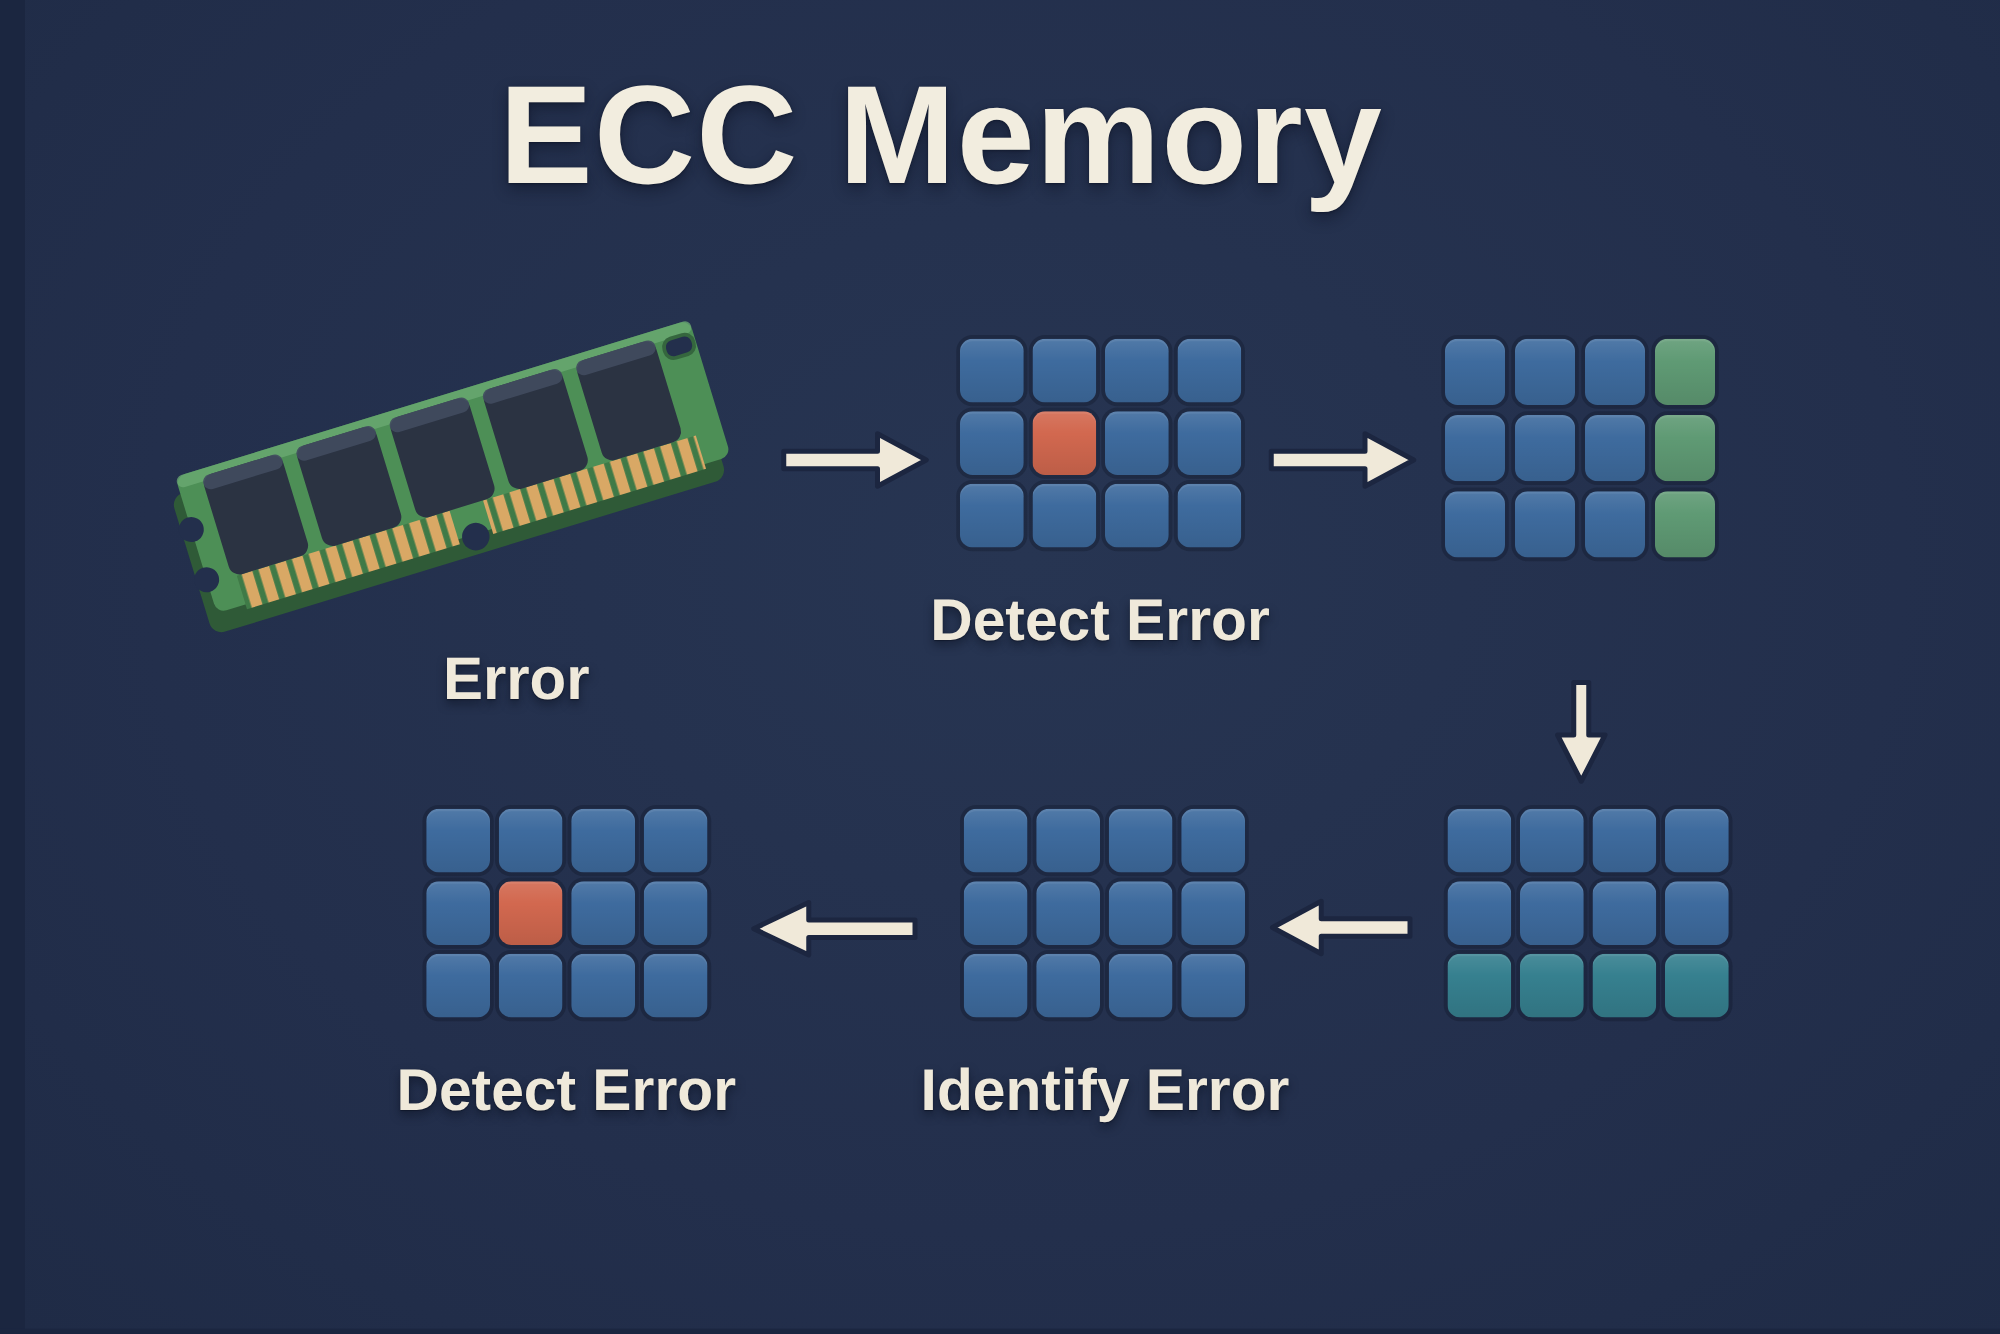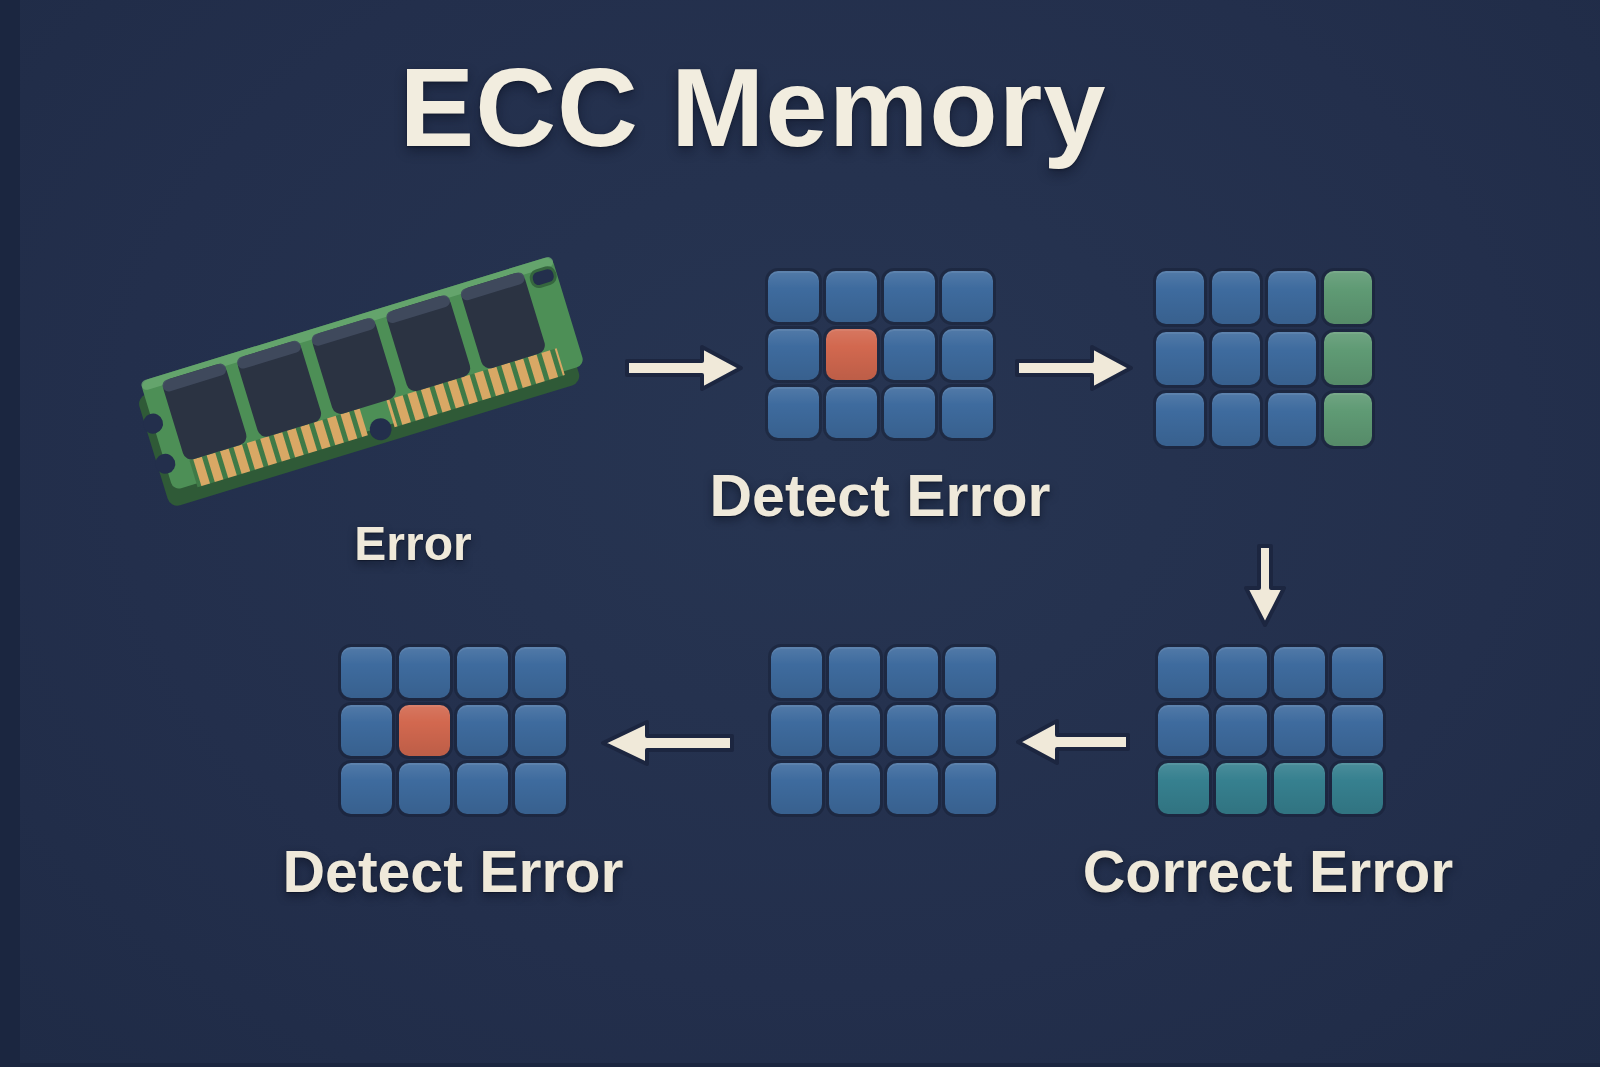--- a/index.html
+++ b/index.html
@@ -11,21 +11,21 @@
   }
   
   .title{
     position:absolute;top:46px;left:733px;transform:translateX(-50%);
     font-size:112px;font-weight:bold;letter-spacing:1px;color:var(--title-color);
     white-space:nowrap;line-height:1.1;
     text-shadow:0 5px 12px rgba(8,13,28,.45), 0 1px 2px rgba(8,13,28,.5);
   }
   .grid-label{
     position:absolute;transform:translateX(-50%);
-    font-size:59px;font-weight:bold;color:var(--label-color);white-space:nowrap;line-height:52px;
+    font-size:47px;font-weight:bold;color:var(--label-color);white-space:nowrap;line-height:52px;
     text-shadow:0 4px 8px rgba(8,13,28,.5), 0 1px 1px rgba(8,13,28,.55);
   }
   .data-label{font-size:48px;}
   .watermark{
     position:absolute;top:966px;right:46px;
     font-size:40px;font-weight:bold;color:var(--watermark-color);opacity:.8;
     text-shadow:0 2px 4px rgba(8,13,28,.6);letter-spacing:.5px;
   }
   
   .grid{position:absolute;display:grid;grid-template-columns:repeat(4,51px);grid-auto-rows:51px;gap:7px;}
@@ -179,17 +179,17 @@
       <div class="cell" style="background-color: rgb(210, 104, 79);"></div>
       <div class="cell" style="background-color: rgb(62, 107, 158);"></div>
       <div class="cell" style="background-color: rgb(62, 107, 158);"></div>
       <div class="cell" style="background-color: rgb(62, 107, 158);"></div>
       <div class="cell" style="background-color: rgb(62, 107, 158);"></div>
       <div class="cell" style="background-color: rgb(62, 107, 158);"></div>
       <div class="cell" style="background-color: rgb(62, 107, 158);"></div>
     </div>
 
   <div class="grid-label" style="left:860px;top:470px;">Detect Error</div>
-  <div class="grid-label" style="left:1248px;top:846px;">Correct Error</div>
+  <div class="grid-label" style="left:864px;top:846px;">Identify Error</div>
   <div class="grid-label" style="left:433px;top:846px;">Detect Error</div>
 
 
 </div>
 
 </body></html>

